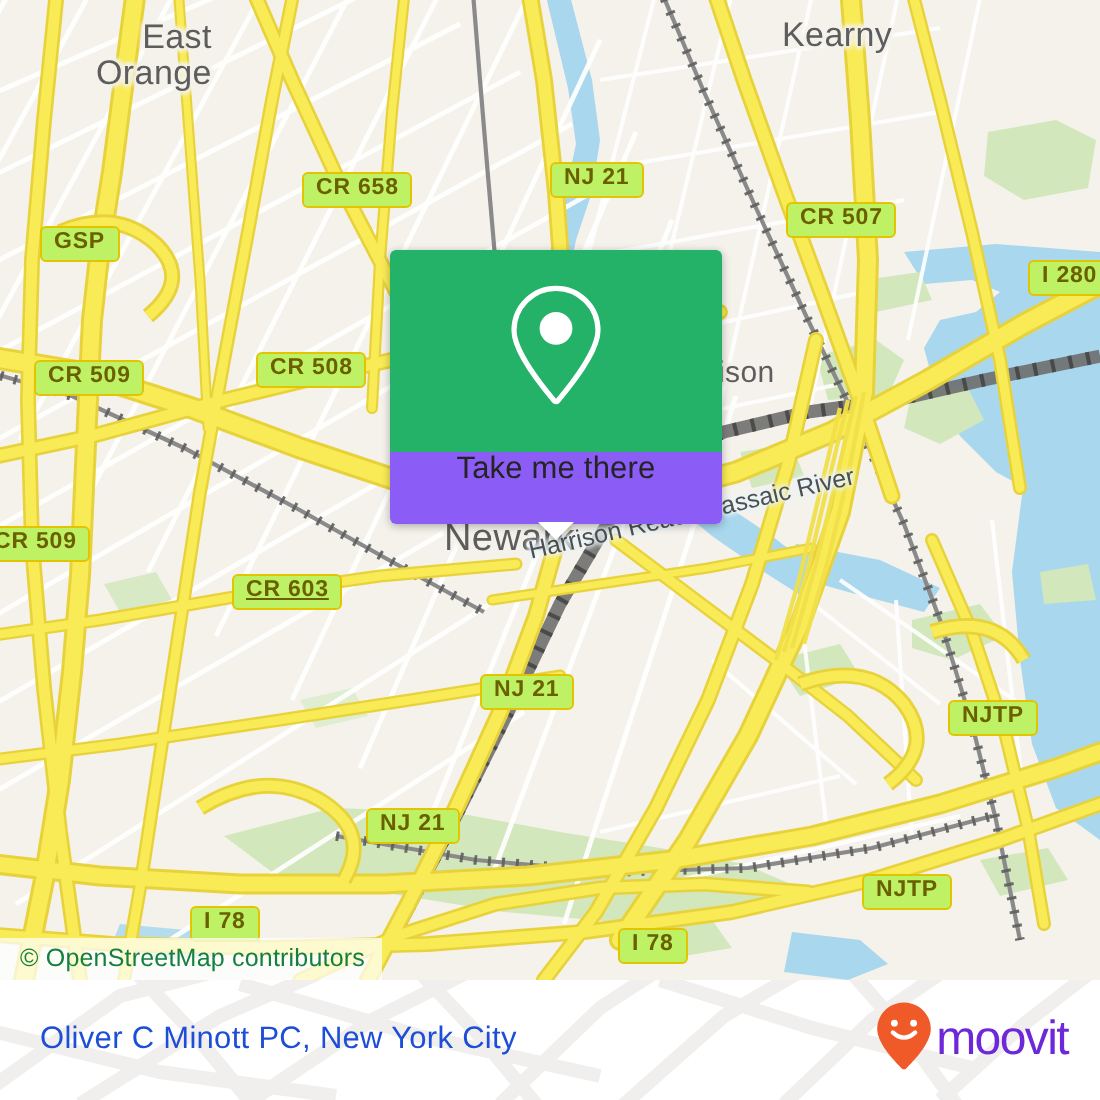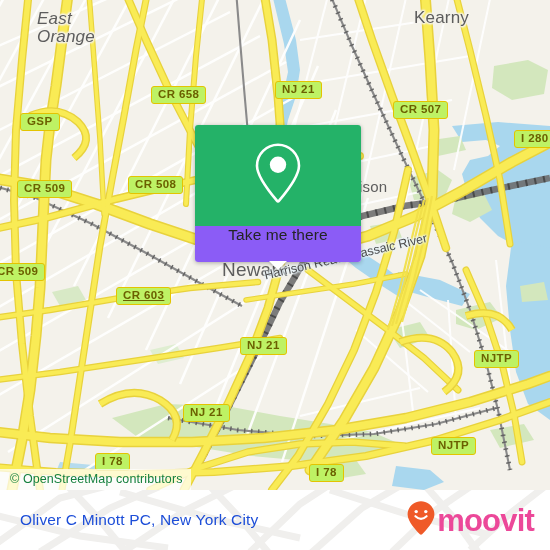--- a/index.html
+++ b/index.html
@@ -169,23 +169,23 @@
     white-space: nowrap;
   }
   #brand {
     position: relative;
     margin-right: 16px;
     display: flex;
     align-items: center;
     gap: 1px;
   }
   #brand-wordmark {
-    font-size: 31px;
-    font-weight: 700;
-    color: #ec4899;
+    font-size: 24px;
+    font-weight: 400;
+    color: #6d28d9;
     letter-spacing: -.8px;
     line-height: 1;
   }
 </style>
 </head>
 <body>
 
 <div id="root">
 
   <div id="map">
@@ -373,23 +373,23 @@
 
         <g stroke="#f1e04a" stroke-width="2.2" fill="none" opacity=".95">
           <path d="M432,196 L424,238 L414,280 L402,322"></path>
           <path d="M428,198 L418,240 L408,282 L396,324"></path>
           <path d="M424,200 L414,242 L404,284 L392,326"></path>
           <path d="M420,204 L410,246 L400,288 L388,330"></path>
         </g>
       </g>
     </svg>
 
-    <div class="place-label" style="left:37px;  top:10px;  text-align:left;font-style:italic;"><span>East
+    <div class="place-label" style="left:48px;  top:10px;  text-align:right;"><span>East
 Orange</span></div>
-    <div class="place-label" style="left:414px; top:9px;"><span>Kearny</span></div>
+    <div class="place-label" style="left:391px; top:9px;"><span>Kearny</span></div>
     <div class="place-label small" style="left:329px; top:179px;"><span>Harrison</span></div>
     <div class="place-label" style="left:222px; top:260px; font-size:19px;"><span>Newark</span></div>
 
     <div class="river-label" style="left:427px; top:231px; transform: rotate(-13deg) translate(-100%,0);">Harrison Reach Passaic River</div>
 
     <div class="shield" style="left:151px; top:86px;">CR 658</div>
     <div class="shield" style="left:275px; top:81px;">NJ 21</div>
     <div class="shield" style="left:393px; top:101px;">CR 507</div>
     <div class="shield" style="left:514px; top:130px;">I 280</div>
     <div class="shield" style="left:20px;  top:113px;">GSP</div>

